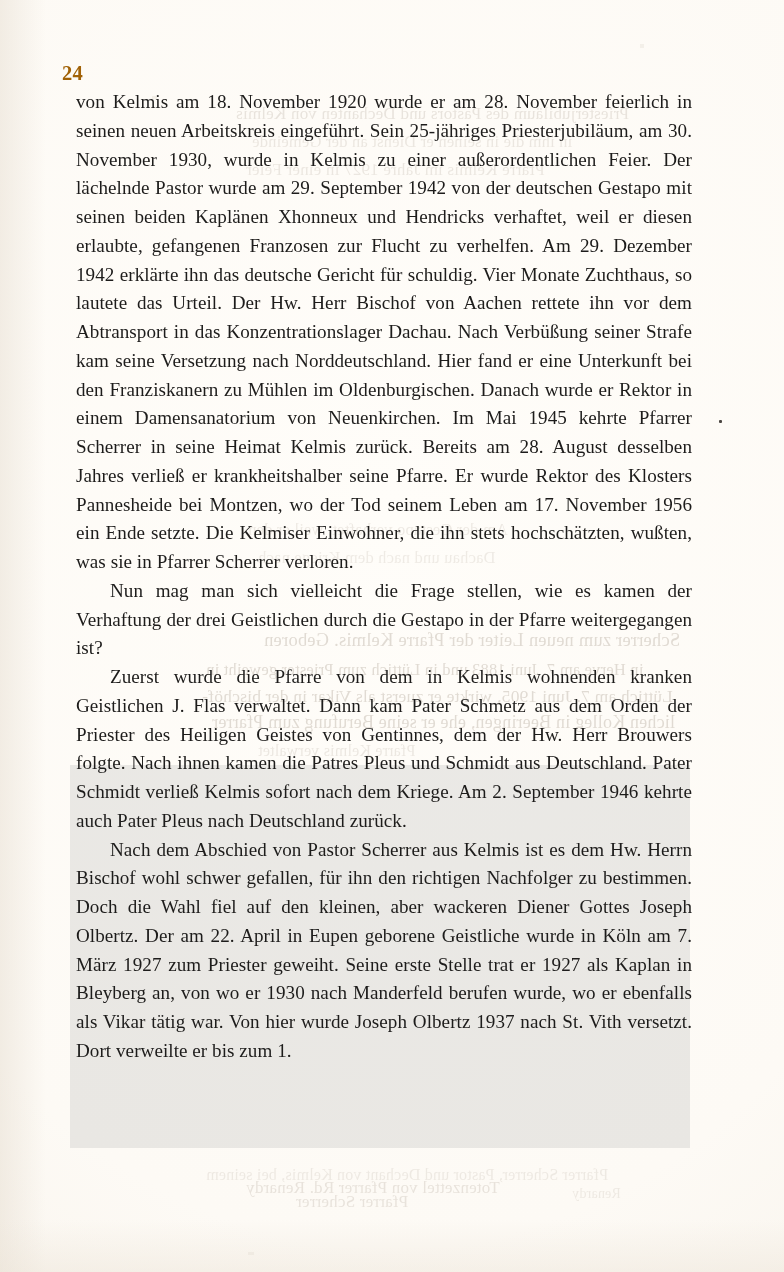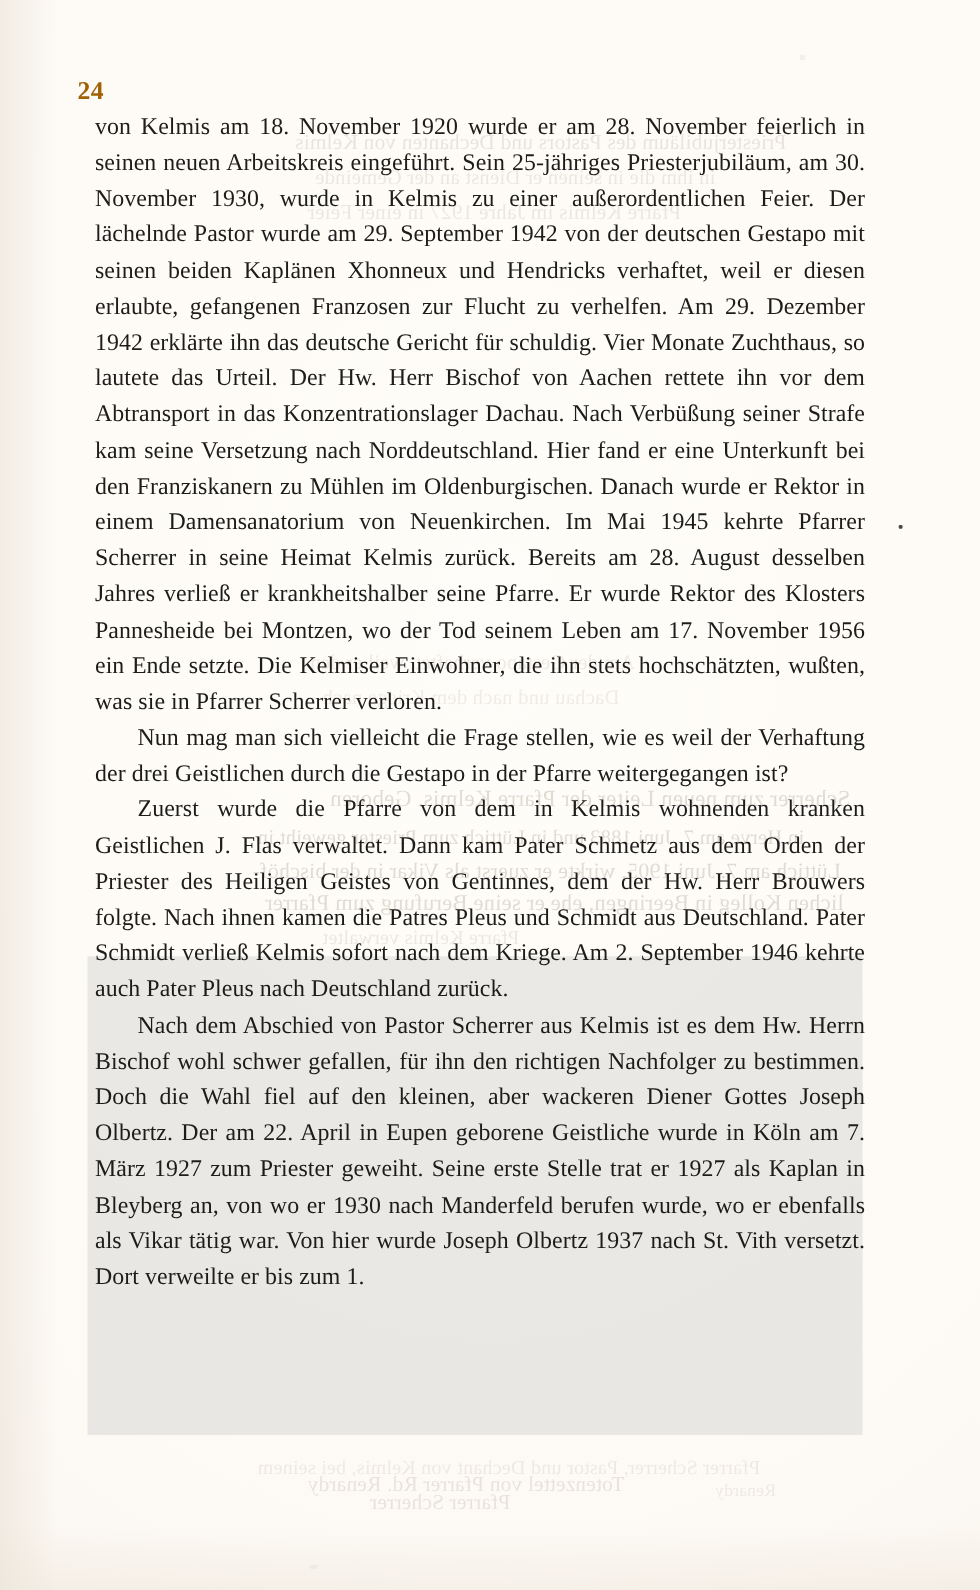--- a/index.html
+++ b/index.html
@@ -138,21 +138,21 @@
     <div class="bleed" style="left:296px; top:1192px; font-size:17px; opacity:0.30;">Pfarrer Scherrer</div>
     <div class="bleed" style="left:572px; top:1186px; font-size:14px; opacity:0.22;">Renardy</div>
   </div>
 
   <div id="scan-tint"></div>
 
   <div id="page-number">24</div>
 
   <div id="text-column">
     <p class="body-par">von Kelmis am 18. November 1920 wurde er am 28. November feierlich in seinen neuen Arbeitskreis eingeführt. Sein 25-jähriges Priesterjubiläum, am 30. November 1930, wurde in Kelmis zu einer außerordentlichen Feier. Der lächelnde Pastor wurde am 29. September 1942 von der deutschen Gestapo mit seinen beiden Kaplänen Xhonneux und Hendricks verhaftet, weil er diesen erlaubte, gefangenen Franzosen zur Flucht zu verhelfen. Am 29. Dezember 1942 erklärte ihn das deutsche Gericht für schuldig. Vier Monate Zuchthaus, so lautete das Urteil. Der Hw. Herr Bischof von Aachen rettete ihn vor dem Abtransport in das Konzentrationslager Dachau. Nach Verbüßung seiner Strafe kam seine Versetzung nach Norddeutschland. Hier fand er eine Unterkunft bei den Franziskanern zu Mühlen im Oldenburgischen. Danach wurde er Rektor in einem Damensanatorium von Neuenkirchen. Im Mai 1945 kehrte Pfarrer Scherrer in seine Heimat Kelmis zurück. Bereits am 28. August desselben Jahres verließ er krankheitshalber seine Pfarre. Er wurde Rektor des Klosters Pannesheide bei Montzen, wo der Tod seinem Leben am 17. November 1956 ein Ende setzte. Die Kelmiser Einwohner, die ihn stets hochschätzten, wußten, was sie in Pfarrer Scherrer verloren.</p>
-    <p class="body-par indent">Nun mag man sich vielleicht die Frage stellen, wie es weil der Verhaftung der drei Geistlichen durch die Gestapo in der Pfarre weitergegangen ist?</p>
+    <p class="body-par indent">Nun mag man sich vielleicht die Frage stellen, wie es kamen der Verhaftung der drei Geistlichen durch die Gestapo in der Pfarre weitergegangen ist?</p>
     <p class="body-par indent">Zuerst wurde die Pfarre von dem in Kelmis wohnenden kranken Geistlichen J. Flas verwaltet. Dann kam Pater Schmetz aus dem Orden der Priester des Heiligen Geistes von Gentinnes, dem der Hw. Herr Brouwers folgte. Nach ihnen kamen die Patres Pleus und Schmidt aus Deutschland. Pater Schmidt verließ Kelmis sofort nach dem Kriege. Am 2. September 1946 kehrte auch Pater Pleus nach Deutschland zurück.</p>
     <p class="body-par indent">Nach dem Abschied von Pastor Scherrer aus Kelmis ist es dem Hw. Herrn Bischof wohl schwer gefallen, für ihn den richtigen Nachfolger zu bestimmen. Doch die Wahl fiel auf den kleinen, aber wackeren Diener Gottes Joseph Olbertz. Der am 22. April in Eupen geborene Geistliche wurde in Köln am 7. März 1927 zum Priester geweiht. Seine erste Stelle trat er 1927 als Kaplan in Bleyberg an, von wo er 1930 nach Manderfeld berufen wurde, wo er ebenfalls als Vikar tätig war. Von hier wurde Joseph Olbertz 1937 nach St. Vith versetzt. Dort verweilte er bis zum 1.</p>
   </div>
 
   <div id="ink-speck"></div>
   <div class="fleck" style="left:152px; top:96px; width:5px; height:3px; opacity:0.35;"></div>
   <div class="fleck" style="left:640px; top:44px; width:4px; height:4px; opacity:0.3;"></div>
   <div class="fleck" style="left:248px; top:1252px; width:6px; height:3px; opacity:0.3;"></div>
 
 </div>

